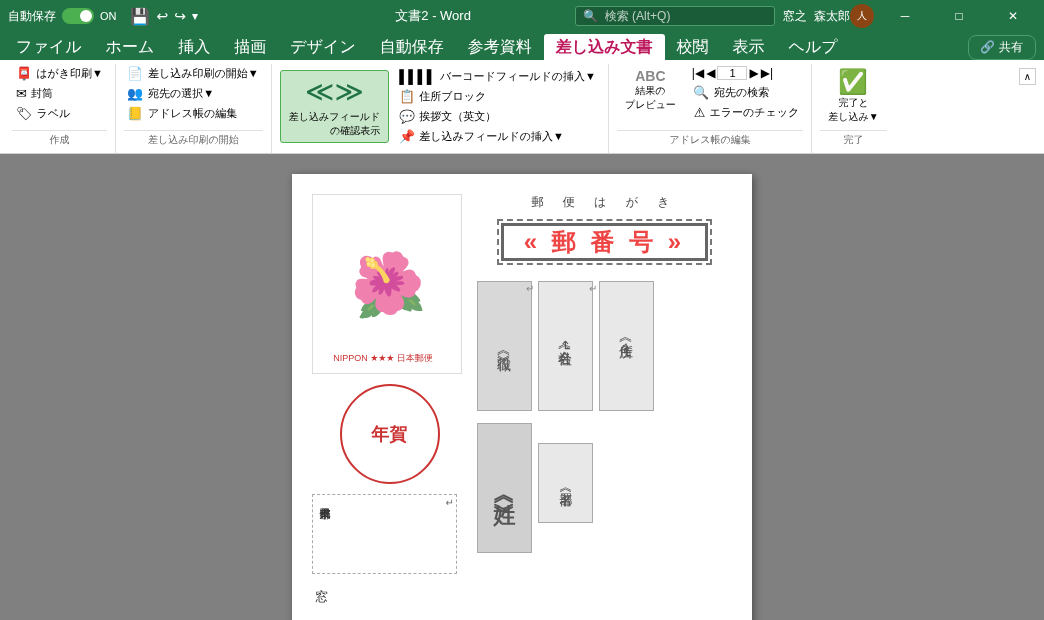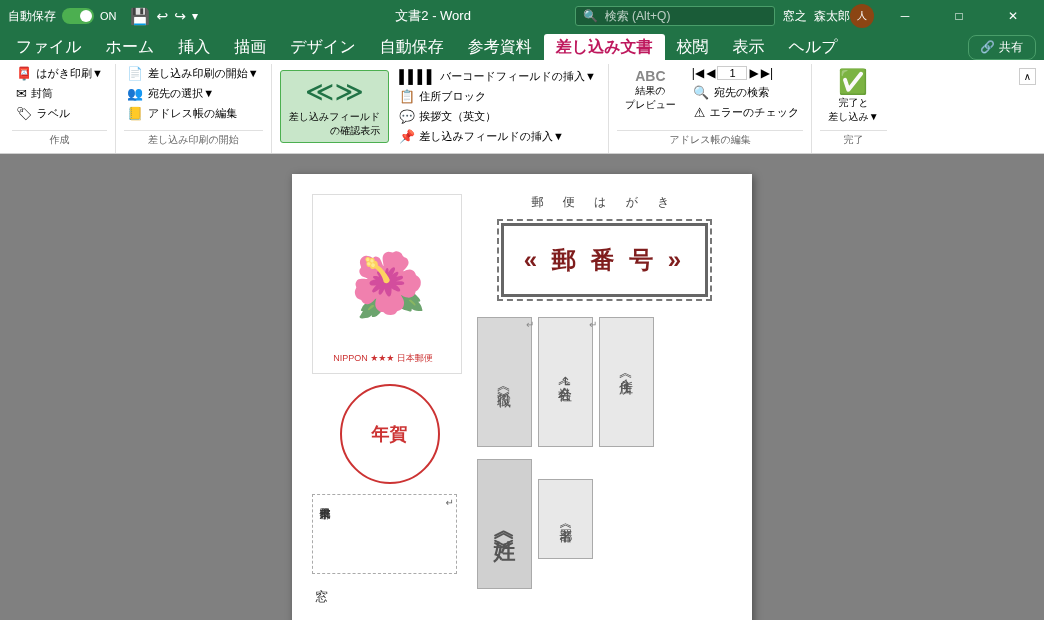--- a/index.html
+++ b/index.html
@@ -237,21 +237,21 @@
           </div>
         </div>
 
         <div style="flex:1; display:flex; flex-direction:column; gap:8px; position:relative;">
 
           <div style="text-align:center; letter-spacing:8px; font-size:12px; color:#444; margin-bottom:4px;">
             <span>郵 便 は が き</span>
           </div>
 
           <div style="display:flex; align-items:center; justify-content:center; margin-bottom:8px;">
-            <div style="border:3px solid #666; padding:18px 20px; font-size:24px; font-weight:bold; letter-spacing:4px; color:#7f1d1d; background:#fff; display:inline-block; outline: 2px dashed #777; outline-offset:2px;">
+            <div style="border:3px solid #666; padding:0 20px; font-size:24px; font-weight:bold; letter-spacing:4px; color:#ef4444; background:#fff; display:inline-block; outline: 2px dashed #777; outline-offset:2px;">
               <span>« </span><span>郵 番 号</span><span> »</span>
             </div>
           </div>
 
           <div style="display:flex; gap:6px; margin-top:4px;">
 
             <div style="width:55px; height:130px; border:1px solid #aaa; background:#d8d8d8; display:flex; align-items:center; justify-content:center; writing-mode:vertical-rl; font-size:14px; color:#555;">
               <span>《役職》</span>
             </div>
             <div style="position:relative;">

